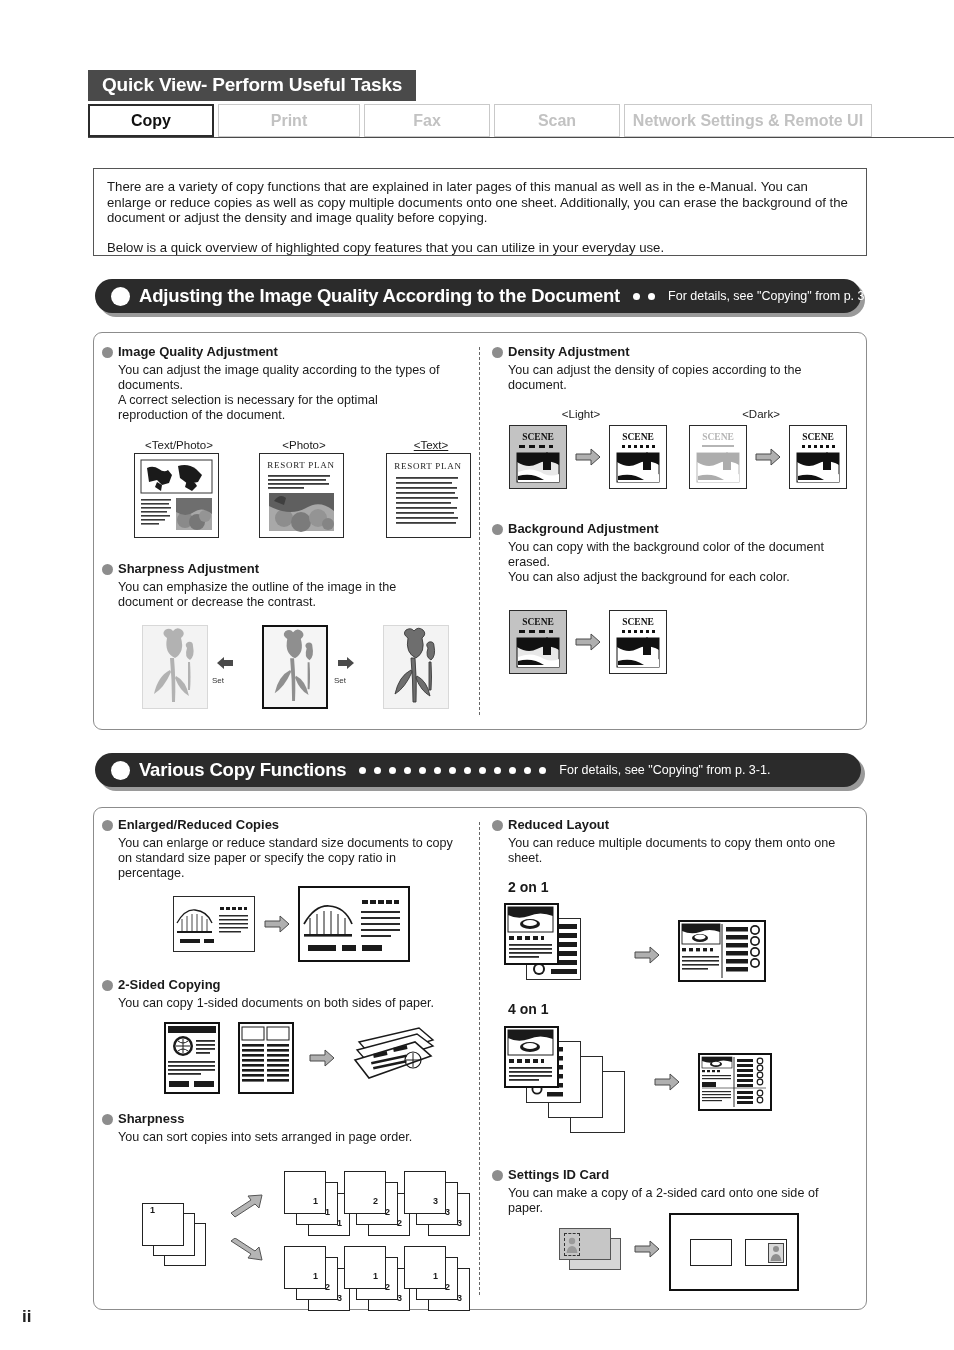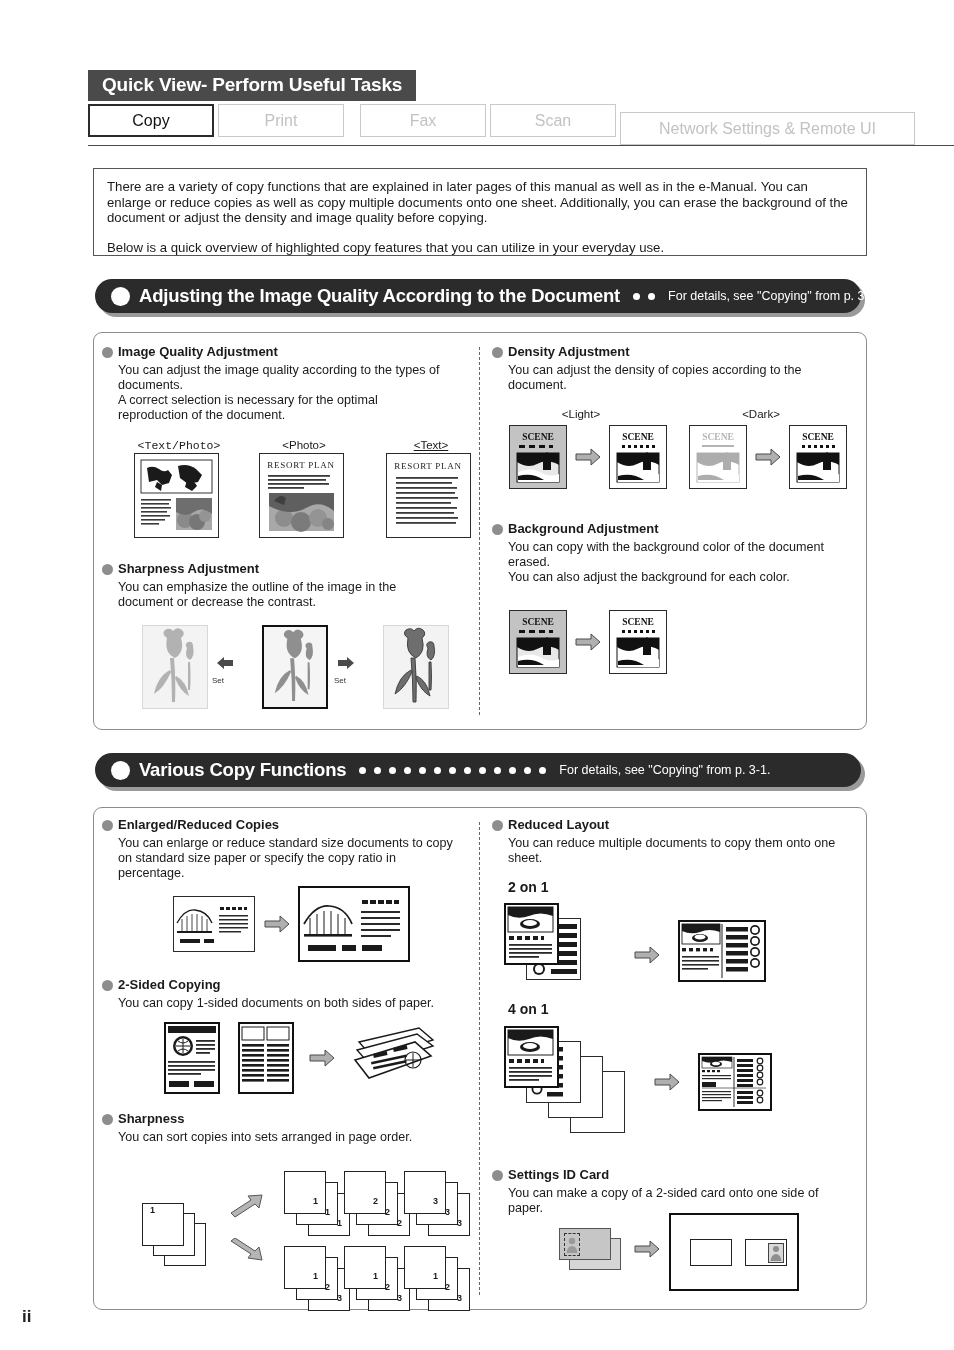--- a/index.html
+++ b/index.html
@@ -30,37 +30,37 @@
     margin-top:3px;
     border-bottom:1.5px solid #4a4a4a;
     padding-bottom:0;
     width:866px;
   }
   .tab {
     height:33px;
     line-height:31px;
     text-align:center;
     font-size:16px;
-    font-weight:normal;
+    font-weight:bold;
     border:1px solid #c9c9c9;
     color:#c2c2c2;
     background:#fff;
     margin-right:4px;
   }
   .tab.active {
     border:2px solid #2b2b2b;
     color:#111;
     height:33px;
     line-height:29px;
   }
   .tab-copy { width:126px; }
-  .tab-print { width:126px; }
-  .tab-fax { width:126px;margin-left:12px; }
+  .tab-print { width:142px; }
+  .tab-fax { width:126px; }
   .tab-scan { width:126px; }
-  .tab-net { width:295px;margin-top:8px; }
+  .tab-net { width:248px; }
 
   
   .intro-box {
     position:absolute; left:93px; top:168px; width:774px; height:88px;
     border:1px solid #555; background:#fff;
     padding:10px 13px;
   }
   .intro-box p { margin:0; font-size:13.2px; line-height:15.6px; }
   .intro-box p.second { margin-top:14px; }
 
@@ -164,21 +164,21 @@
   <div style="position:absolute; left:8px; top:11px; width:370px;">
     <div class="feat-head">
       <span class="dot"></span>
       <span>Image Quality Adjustment</span>
     </div>
     <div class="feat-body">
       You can adjust the image quality according to the types of<br>documents.<br>A correct selection is necessary for the optimal<br>reproduction of the document.
     </div>
   </div>
 
-  <div class="caption" style="position:absolute; left:30px; top:106px; width:110px;font-family:Liberation Mono, monospace;">&lt;Text/Photo&gt;</div>
+  <div class="caption" style="position:absolute; left:30px; top:106px; width:110px;">&lt;Text/Photo&gt;</div>
   <div class="caption" style="position:absolute; left:155px; top:106px; width:110px;">&lt;Photo&gt;</div>
   <div class="caption" style="position:absolute; left:282px; top:106px; width:110px;text-decoration:underline;">&lt;Text&gt;</div>
 
   <div class="doc" style="position:absolute; left:40px; top:120px; width:85px; height:85px;">
     <svg width="83" height="83" viewBox="0 0 83 83">
       <rect x="6" y="6" width="71" height="33" fill="#fff" stroke="#333" stroke-width="1"></rect>
       <path d="M12 14 q6 -3 12 1 q5 4 9 1 l4 5 -3 8 -7 2 -5 -5 -8 2 z" fill="#1a1a1a"></path>
       <path d="M43 12 q10 -3 18 3 l6 6 -4 7 -10 2 -8 -6 z" fill="#1a1a1a"></path>
       <path d="M52 26 q8 1 10 6 l-5 5 -7 -4 z" fill="#1a1a1a"></path>
       <path d="M22 28 l5 3 -1 6 -6 -4 z" fill="#1a1a1a"></path>

